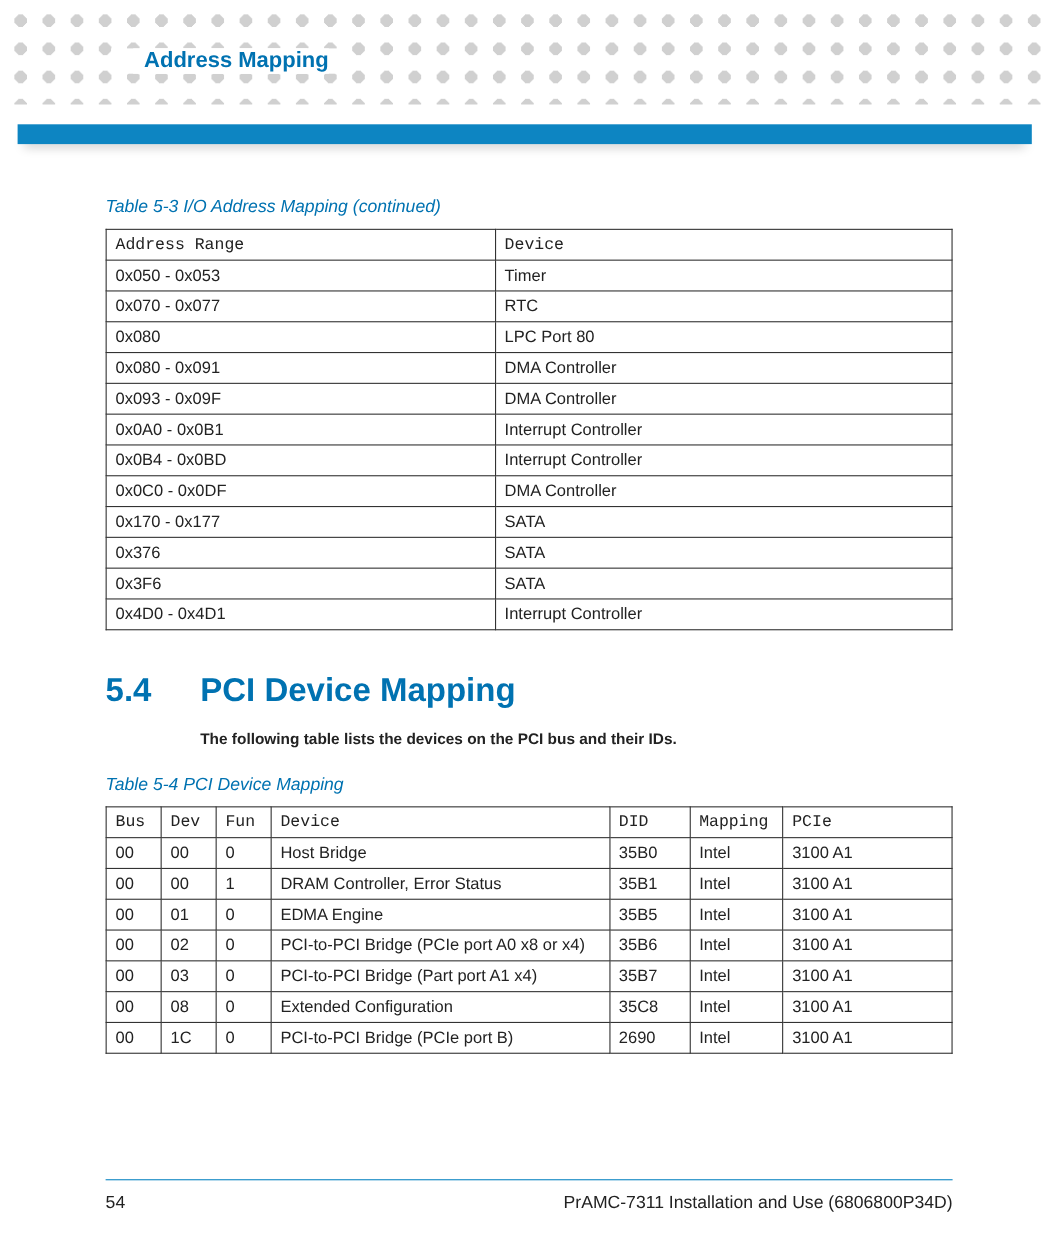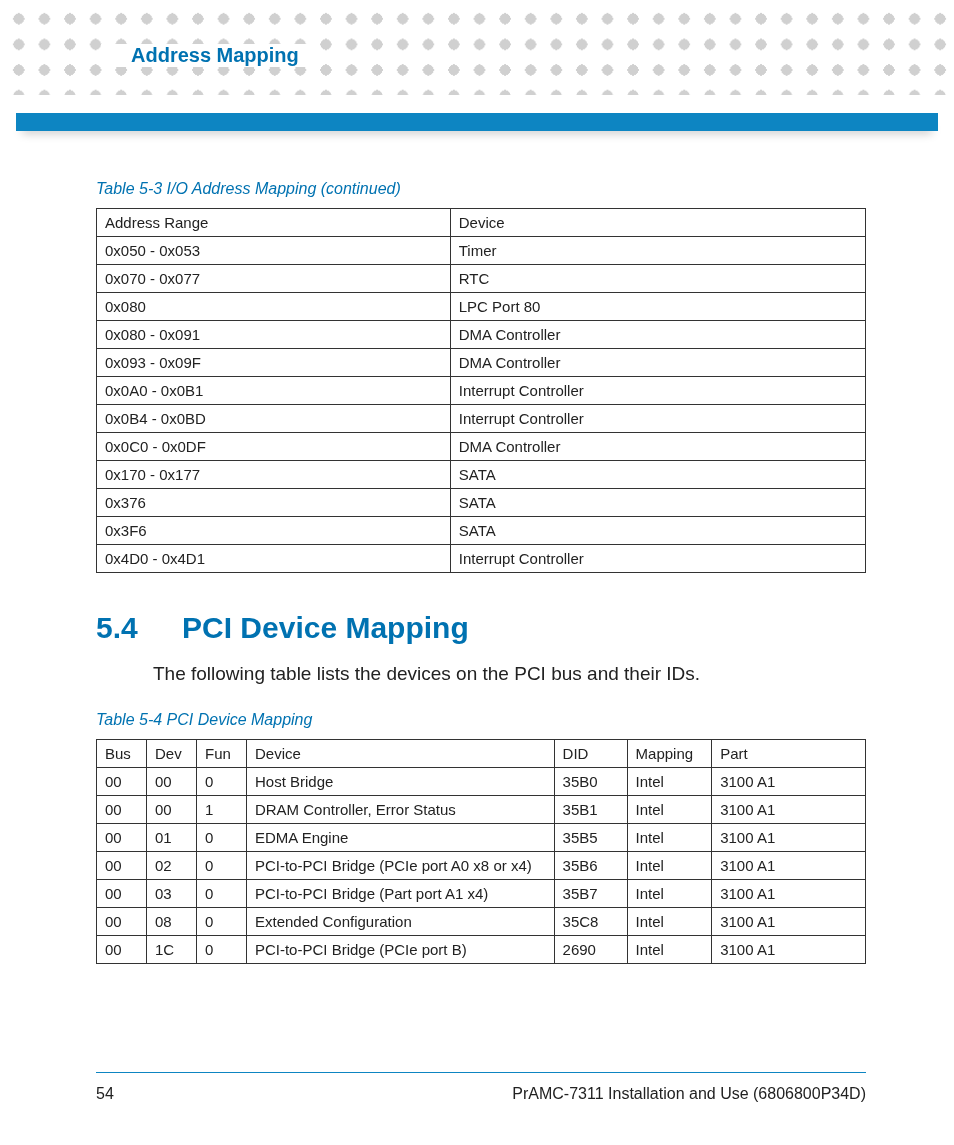--- a/index.html
+++ b/index.html
@@ -64,42 +64,43 @@
     width: 100%;
     border-collapse: collapse;
     font-size: 15px;
   }
   table th, table td {
     border: 1px solid #333;
     padding: 5px 8px;
     text-align: left;
     font-weight: 400;
   }
-  table th { font-weight: 400; }
+  table th { font-weight: 400; font-family: Liberation Mono, monospace; }
   .section-heading {
     margin-top: 38px;
     margin-bottom: 18px;
   }
   .section-num {
     color: #0072b1;
     font-weight: 700;
     font-size: 30px;
     display: inline-block;
     width: 86px;
     vertical-align: baseline;
   }
   .section-title {
     color: #0072b1;
     font-weight: 700;
     font-size: 30px;
   }
   .section-intro {
-    margin-left: 57px;
-    font-size: 19px;
+    margin-left: 86px;
+    font-size: 14px;
     margin-bottom: 26px;
+    font-weight: bold;
   }
   .footer {
     position: absolute;
     bottom: 42px;
     left: 96px;
     width: 770px;
     border-top: 1.5px solid #0d85c2;
     padding-top: 12px;
     font-size: 16px;
     display: flex;
@@ -200,21 +201,21 @@
         <col style="width:20%">
     </colgroup>
     <thead>
       <tr>
         <th>Bus</th>
         <th>Dev</th>
         <th>Fun</th>
         <th>Device</th>
         <th>DID</th>
         <th>Mapping</th>
-        <th>Part</th>
+        <th>PCIe</th>
       </tr>
     </thead>
     <tbody id="t2-body">
         <tr>
           <td>00</td>
           <td>00</td>
           <td>0</td>
           <td>Host Bridge</td>
           <td>35B0</td>
           <td>Intel</td>

